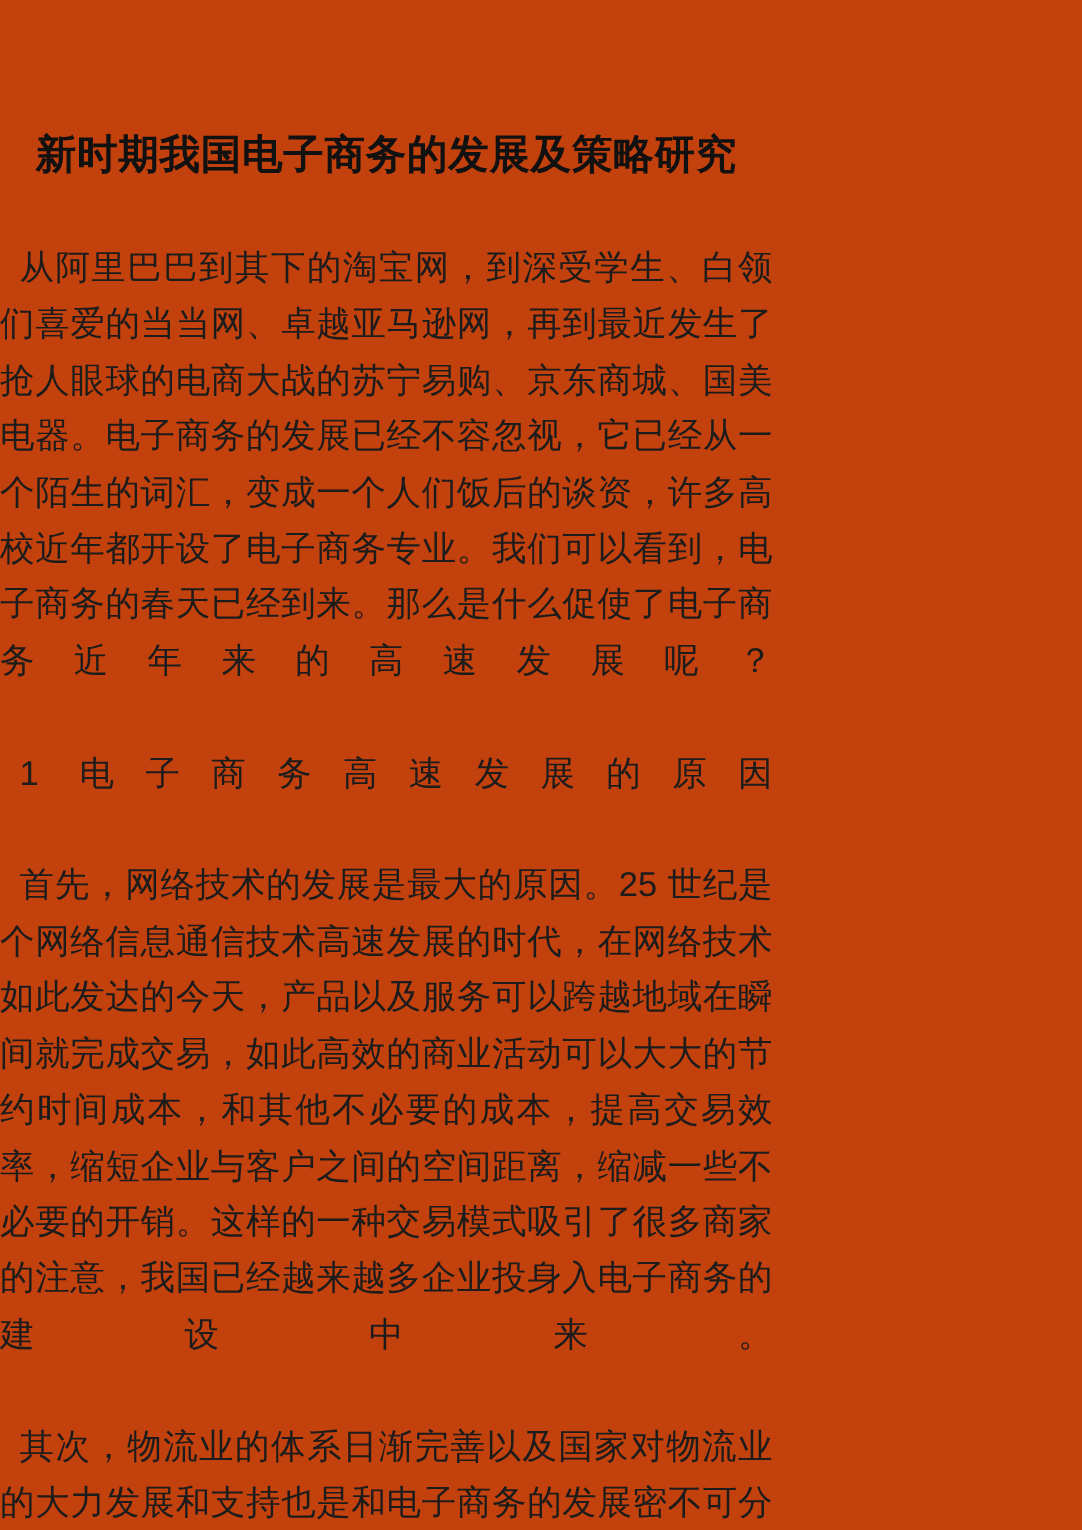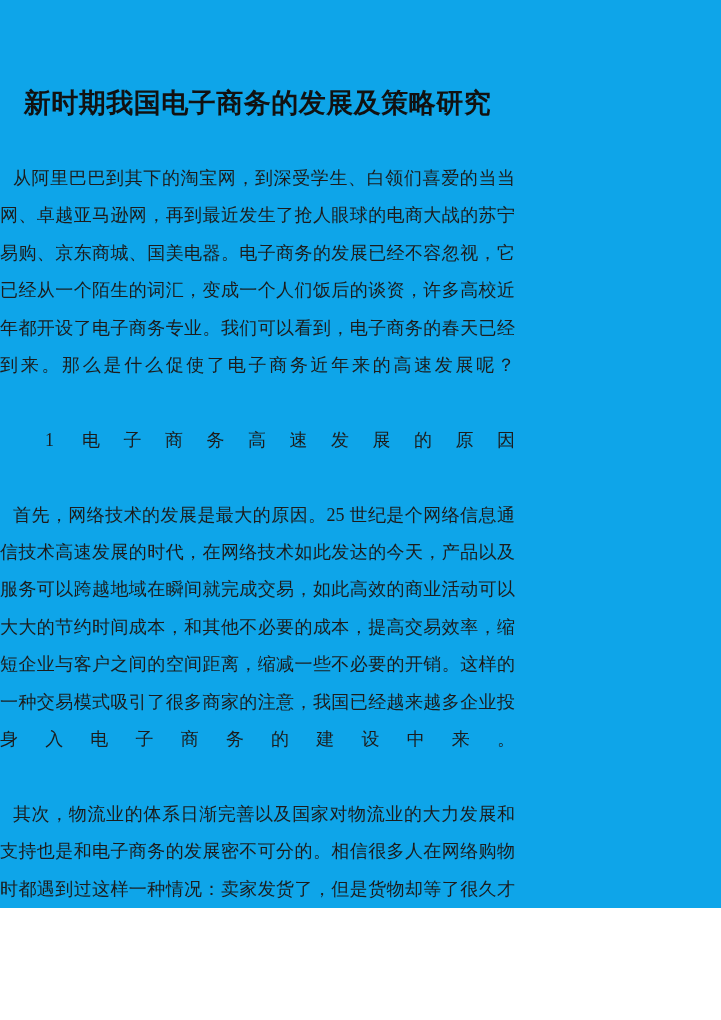--- a/index.html
+++ b/index.html
@@ -5,24 +5,24 @@
 <style>
   html, body {
     margin: 0;
     padding: 0;
     background: #ffffff;
   }
 
   .page {
     position: relative;
     width: 721px;
-    height: 908px;
-    background: #0ea5e9;
+    height: 1020px;
+    background: #c2410c;
     overflow: hidden;
-    font-family: Liberation Serif, serif;
+    font-family: Liberation Sans, sans-serif;
     color: #1a1a1a;
     -webkit-font-smoothing: antialiased;
   }
 
   
   .doc-title {
     margin: 0;
     padding: 0;
     font-size: 27px;
     font-weight: 700;
@@ -42,37 +42,36 @@
     position: absolute;
     left: 0;
     top: 160px;
     width: 515px;
   }
 
   p.para,
   p.heading {
     margin: 0;
     padding: 0;
-    font-size: 18px;
+    font-size: 23px;
     line-height: 37.4px;
     text-align: justify;
     text-justify: inter-ideograph;
     text-align-last: left;
     color: #1c1c1c;
     word-break: break-all;
     letter-spacing: 0;
   }
 
   p.para {
     text-indent: 13px;
   }
 
   p.heading {
     text-indent: 13px;
-    padding-left: 32px;
   }
 
   
   p.para::after,
   p.heading::after {
     content: "";
     display: inline-block;
     width: 100%;
   }
 </style>

